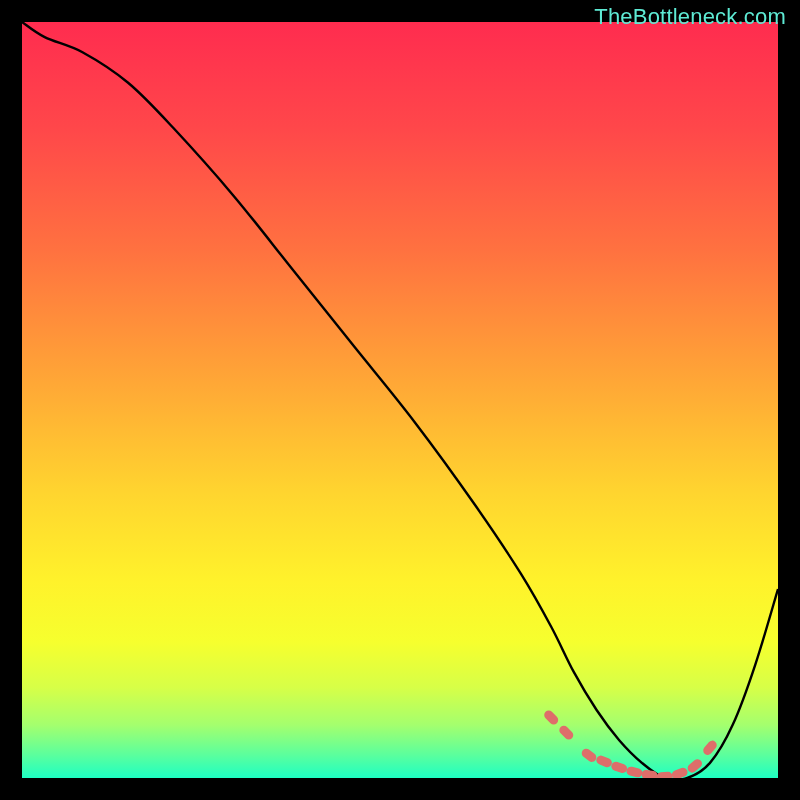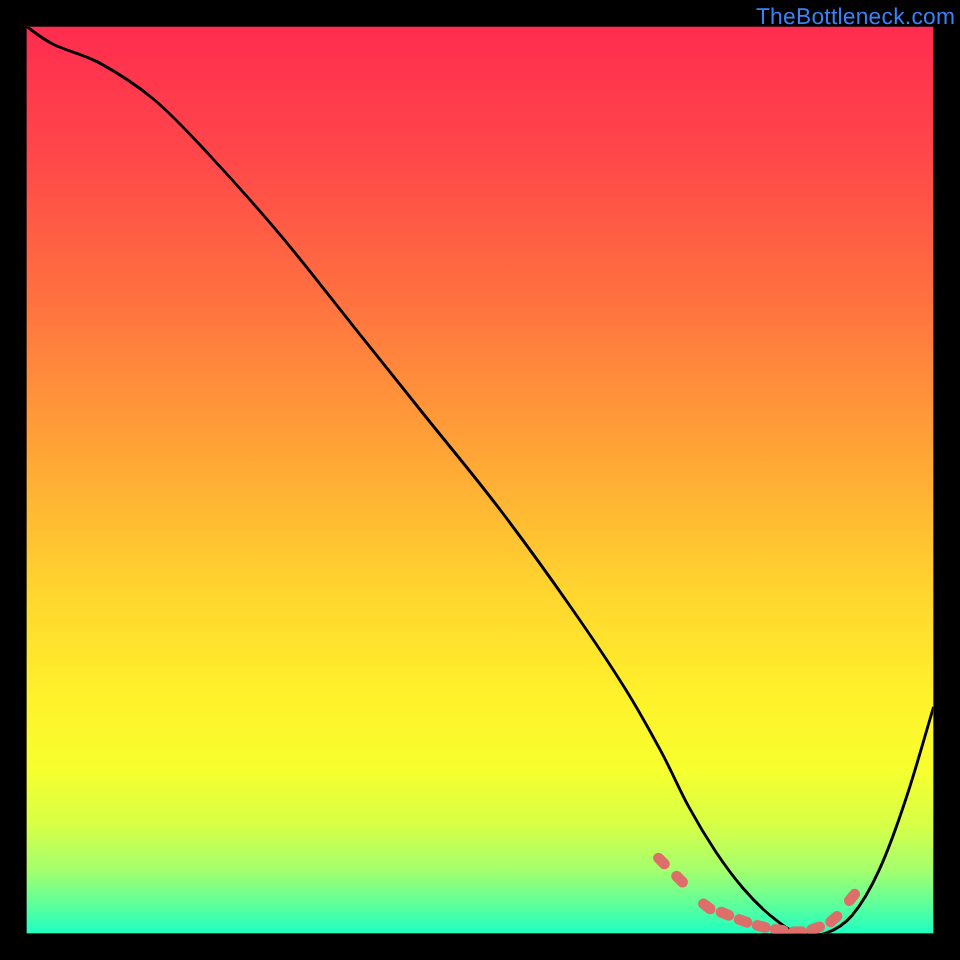--- a/index.html
+++ b/index.html
@@ -13,23 +13,23 @@
   }
   .frame {
     position: relative;
     width: 800px;
     height: 800px;
     background: #000;
   }
   .watermark {
     position: absolute;
     top: 4px;
-    right: 4px;
-    color: #3b82f6;
-    font-size: 19px;
+    right: 14px;
+    color: #5eead4;
+    font-size: 22px;
     font-weight: 400;
     letter-spacing: 0.2px;
     z-index: 50;
   }
   .plot {
     position: absolute;
     left: 22px;
     top: 22px;
     width: 756px;
     height: 756px;

